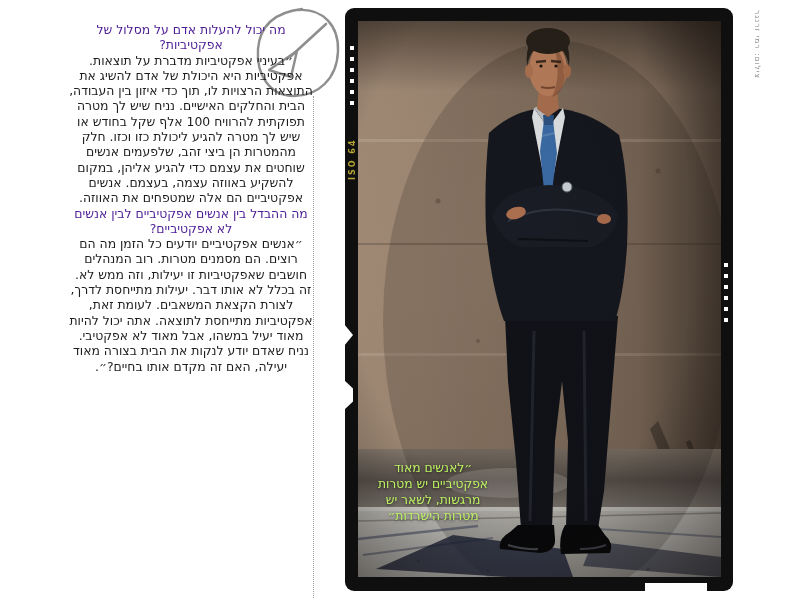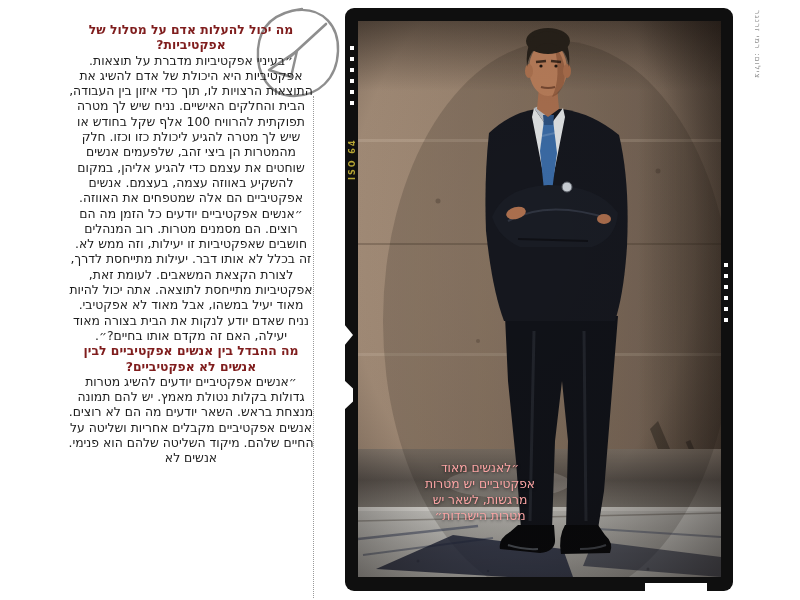--- a/index.html
+++ b/index.html
@@ -4,21 +4,21 @@
 <style>
   html,body{margin:0;padding:0;}
   body{width:800px;height:600px;overflow:hidden;background:#ffffff;position:relative;
        font-family:"DejaVu Sans",sans-serif;}
   .stage{position:absolute;inset:0;width:800px;height:600px;}
 
   
   .column{position:absolute;left:68px;top:22px;width:246px;direction:rtl;text-align:center;
           color:#1d1d1d;font-size:12.4px;line-height:15.3px;}
   .column p{margin:0;}
-  .column p.question{font-weight:bold;color:#7f1d1d;}
+  .column p.question{font-weight:normal;color:#4c1d95;}
   .divider{position:absolute;left:313px;top:96px;height:502px;width:0;
            border-left:1px dotted #9a9a9a;}
 
   
   .doodle{position:absolute;left:252px;top:3px;width:92px;height:98px;}
 
   
   .film{position:absolute;left:345px;top:8px;width:388px;height:583px;background:#0f0f0f;
         border-radius:9px;}
   .photo{position:absolute;left:13px;top:13px;width:363px;height:556px;display:block;}
@@ -27,22 +27,22 @@
   .dots-left{left:5px;top:38px;}
   .dots-right{right:5px;top:255px;}
   .iso{position:absolute;left:3px;top:172px;transform:rotate(-90deg);transform-origin:left top;
        color:#b6a534;font-size:8px;font-weight:bold;letter-spacing:2px;white-space:nowrap;}
   .notch-tri{position:absolute;left:-1px;top:316px;width:0;height:0;
        border-left:9px solid #ffffff;border-top:11px solid transparent;border-bottom:11px solid transparent;}
   .notch-poly{position:absolute;left:-1px;top:372px;width:9px;height:30px;background:#ffffff;
        clip-path:polygon(0 0,100% 28%,100% 72%,0 100%);}
   .step{position:absolute;left:300px;top:575px;width:62px;height:8px;background:#ffffff;}
   .caption{position:absolute;left:14px;top:452px;width:148px;direction:rtl;text-align:center;
-       color:#fca5a5;font-size:12.3px;line-height:16px;white-space:pre-line;
-       text-shadow:0 1px 3px rgba(0,0,0,0.65);padding-left:47px;}
+       color:#bef264;font-size:12.3px;line-height:16px;white-space:pre-line;
+       text-shadow:0 1px 3px rgba(0,0,0,0.65);}
   .credit{position:absolute;left:753px;top:10px;writing-mode:vertical-rl;
        color:#8d8d8d;font-size:7.5px;letter-spacing:1px;direction:rtl;}
 </style>
 </head>
 <body>
 
 <div class="stage">
 
   <svg class="doodle" viewBox="0 0 92 98">
     <path d="M46,7 C71,5 87,23 86,48 C85,76 66,93 42,93 C18,93 4,72 6,46 C8,21 25,9 50,6" fill="none" stroke="#8e8e8e" stroke-width="2.4" stroke-linecap="round"></path>
@@ -51,25 +51,24 @@
   </svg>
 
   <div class="column">
 
       <p class="para question">מה יכול להעלות אדם על מסלול של אפקטיביות?</p>
 
       <p class="para answer">״בעיניי אפקטיביות מדברת על תוצאות. אפקטיביות היא היכולת של אדם להשיג את התוצאות הרצויות לו, תוך כדי איזון בין העבודה, הבית והחלקים האישיים. נניח שיש לך מטרה תפוקתית להרוויח 100 אלף שקל בחודש או שיש לך מטרה להגיע ליכולת כזו וכזו. חלק מהמטרות הן ביצי זהב, שלפעמים אנשים שוחטים את עצמם כדי להגיע אליהן, במקום להשקיע באווזה עצמה, בעצמם. אנשים אפקטיביים הם אלה שמטפחים את האווזה.</p>
 
 
 
+      <p class="para question">מה ההבדל בין אנשים אפקטיביים לבין אנשים לא אפקטיביים?</p>
+
       <p class="para answer">״אנשים אפקטיביים יודעים כל הזמן מה הם רוצים. הם מסמנים מטרות. רוב המנהלים חושבים שאפקטיביות זו יעילות, וזה ממש לא. זה בכלל לא אותו דבר. יעילות מתייחסת לדרך, לצורת הקצאת המשאבים. לעומת זאת, אפקטיביות מתייחסת לתוצאה. אתה יכול להיות מאוד יעיל במשהו, אבל מאוד לא אפקטיבי. נניח שאדם יודע לנקות את הבית בצורה מאוד יעילה, האם זה מקדם אותו בחיים?״.</p>
 
-      <p class="para question">מה ההבדל בין אנשים אפקטיביים לבין אנשים לא אפקטיביים?</p>
-
-      <p class="para answer">״אנשים אפקטיביים יודעים להשיג מטרות גדולות בקלות נטולת מאמץ. יש להם תמונה מנצחת בראש. השאר יודעים מה הם לא רוצים. אנשים אפקטיביים מקבלים אחריות ושליטה על החיים שלהם. מיקוד השליטה שלהם הוא פנימי. אנשים לא</p>
     </div>
 
   <div class="divider"></div>
 
   <div class="film">
 
     <svg class="photo" viewBox="0 0 363 556" preserveAspectRatio="none">
       <defs>
         <linearGradient id="wallG" x1="0" y1="0" x2="1" y2="0">
           <stop offset="0" stop-color="#a7907b"></stop>

